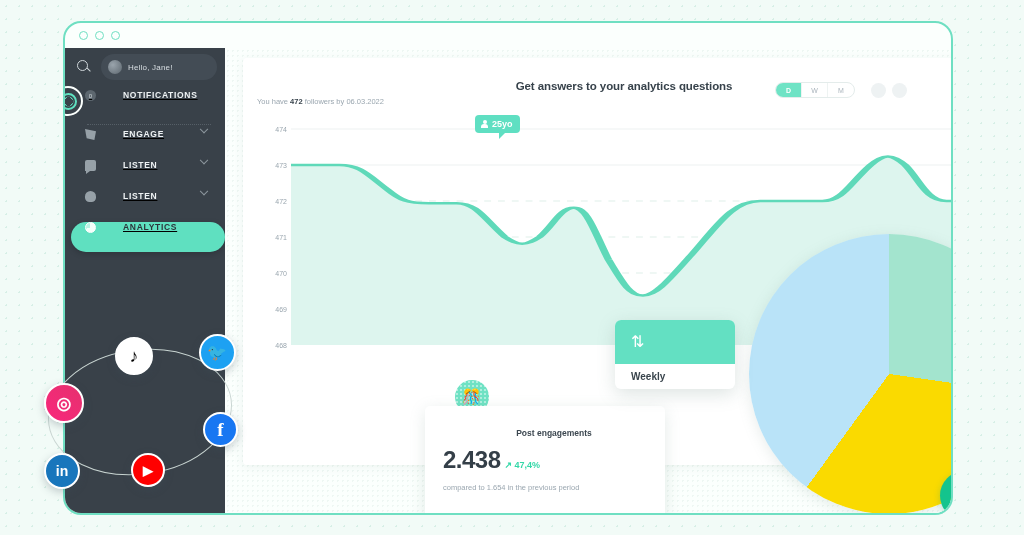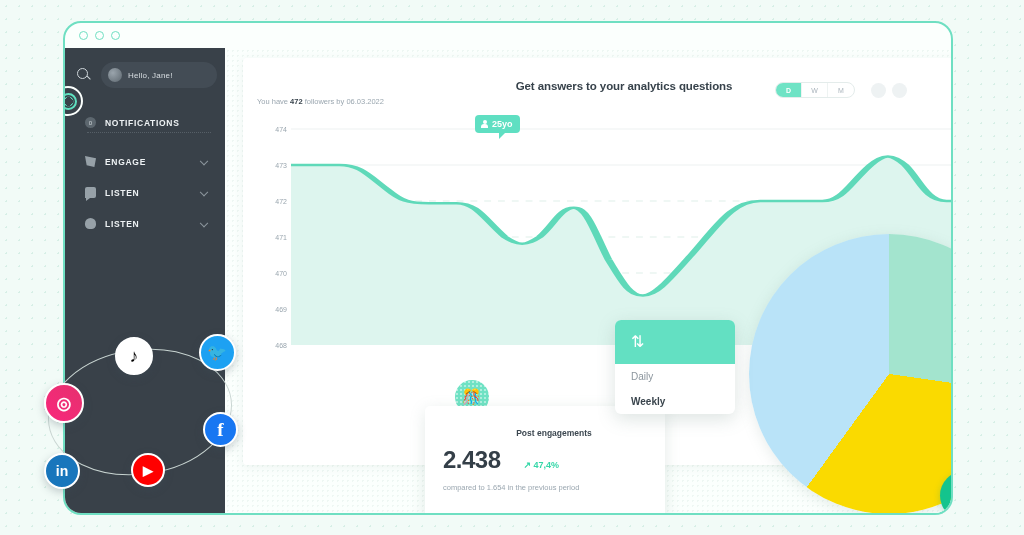--- a/index.html
+++ b/index.html
@@ -39,21 +39,21 @@
     left: 0; top: 25px; right: 0; bottom: 0;
     display: flex;
   }
 
   
   .sidebar {
     width: 160px;
     background: #394149;
     flex: 0 0 160px;
     position: relative;
-    padding-top: 12px;
+    padding-top: 4px;
   }
   .search-row {
     display: flex; align-items: center;
     height: 30px; padding-left: 12px; gap: 10px;
   }
   .search-ico { width: 14px; height: 14px; position: relative; flex: 0 0 14px; }
   .search-ico::before {
     content: ""; position: absolute; left: 0; top: 0;
     width: 9px; height: 9px; border: 1.4px solid #cfd6da; border-radius: 50%;
   }
@@ -80,25 +80,26 @@
     display: flex; align-items: center; justify-content: center;
   }
   .logo-badge .gear {
     width: 17px; height: 17px; border-radius: 50%;
     border: 2.4px solid #5fe0c0;
     background: radial-gradient(circle, #394149 45%, #5fe0c0 46%, #394149 58%);
   }
 
   .nav { margin-top: 8px; }
   .nav-item {
-    display: flex; align-items: flex-end;
+    display: flex; align-items: flex-start;
     height: 30px; margin: 1px 6px 1px 12px;
-    padding-left: 8px; gap: 9px;
+    padding-left: 8px; gap: 27px;
     border-radius: 15px;
     position: relative;
+    text-decoration: underline;
   }
   .nav-item .label {
     font-size: 8.5px; font-weight: bold; letter-spacing: .7px; color: #eef2f4;
     white-space: nowrap;
   }
   .nav-item.active {
     background: #5fe0c0;
     margin-left: 6px; margin-right: 0; padding-left: 14px;
     box-shadow: 0 2px 6px rgba(0,0,0,.18);
   }
@@ -253,21 +254,21 @@
   
   .kpi {
     position: absolute;
     left: 200px; top: 358px;
     width: 240px; height: 112px;
     background: #fff; border-radius: 5px;
     box-shadow: 0 4px 16px rgba(120,150,140,.20);
     padding: 22px 0 0 18px;
   }
   .kpi-label { font-size: 8.5px; font-weight: bold; color: #3c4750; text-align: center; }
-  .kpi-row { display: flex; align-items: baseline; gap: 23px; margin-top: 8px; }
+  .kpi-row { display: flex; align-items: baseline; gap: 4px; margin-top: 8px; }
   .kpi-value { font-size: 24px; font-weight: bold; color: #343f48; letter-spacing: -.5px; }
   .kpi-delta { font-size: 9px; font-weight: bold; color: #35d7a8; }
   .kpi-note { font-size: 7.5px; color: #9ba7b0; margin-top: 9px; }
 
   .emoji-badge {
     position: absolute; left: 230px; top: 332px;
     width: 34px; height: 34px; border-radius: 50%;
     background: #6fe2c4;
     background-image: radial-gradient(rgba(255,255,255,.45) 1px, transparent 1px);
     background-size: 4px 4px;
@@ -371,20 +372,24 @@
           <span class="label">LISTEN</span>
           <div class="chev"></div>
         </div>
 
         <div class="nav-item">
           <div class="nav-ico ico-listen"></div>
           <span class="label">LISTEN</span>
           <div class="chev"></div>
         </div>
 
+        <div class="nav-item active">
+          <div class="nav-ico ico-analytics"></div>
+          <span class="label">ANALYTICS</span>
+        </div>
 
 
       </div>
     </div>
 
     <div class="main">
 
       <div class="card">
 
         <div class="card-head">
@@ -450,21 +455,20 @@
           <div class="kpi-value">2.438</div>
           <div class="kpi-delta">↗ 47,4%</div>
         </div>
         <div class="kpi-note">compared to 1.654 in the previous period</div>
       </div>
 
       <div class="dropdown">
         <div class="dd-head">
           <span class="repeat-ico">⇅</span>
         </div>
-        <div class="dd-item">Daily</div>
         <div class="dd-item sel">Weekly</div>
       </div>
 
       <div class="exports">
         <div class="exp">PPT</div>
 
       </div>
 
     </div>
   </div>

